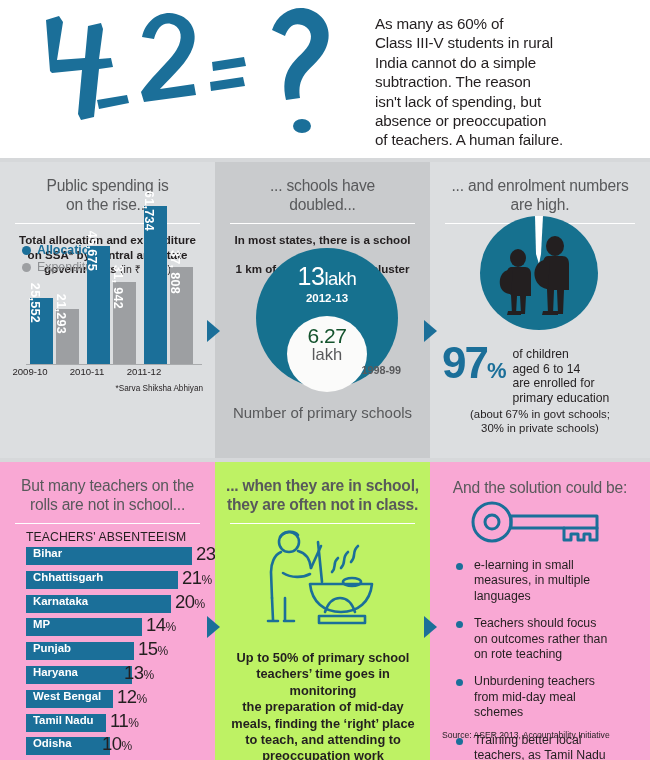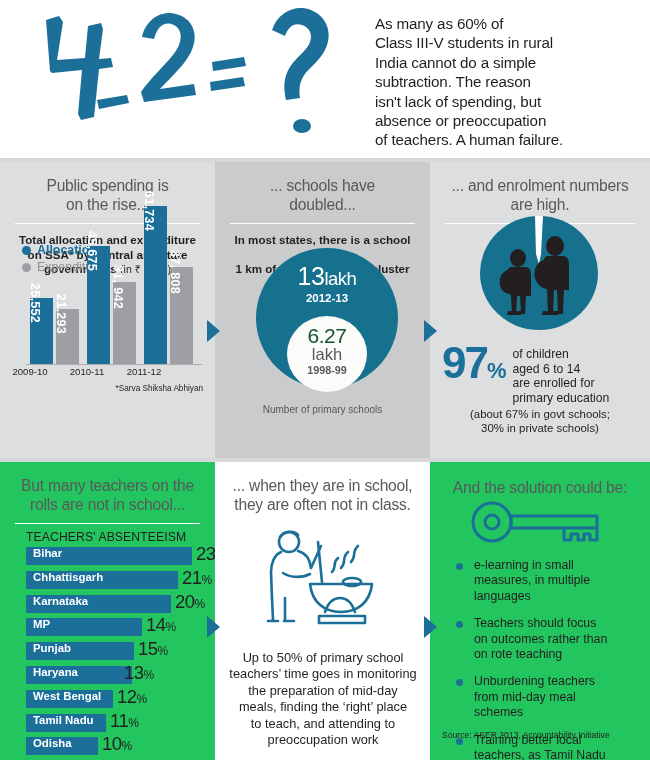--- a/index.html
+++ b/index.html
@@ -37,22 +37,22 @@
   }
   #header-text .ln { display: block; white-space: nowrap; }
 
   
   .panel {
     position: absolute;
     overflow: hidden;
   }
   .p-light { background: #dcdee0; }
   .p-dark  { background: #c9cbcd; }
-  .p-light2{ background: #ffffff; }
-  .p-mid   { background: #22c55e; }
+  .p-light2{ background: #bef264; font-weight: bold; }
+  .p-mid   { background: #f9a8d4; }
 
   .panel-title {
     text-align: center;
     color: #58595b;
     font-size: 15.6px;
     line-height: 19px;
     letter-spacing: -0.2px;
     padding-top: 14px;
   }
   .panel-title .ln { display:block; }
@@ -125,24 +125,24 @@
 
   
   #blob-wrap { position:absolute; left: 38px; top: 82px; width: 148px; height: 152px; }
   #blob-wrap svg { display:block; }
   .blob-txt { position:absolute; width:100%; text-align:center; color:#fff; }
   #b-big { top: 18px; font-size: 25px; letter-spacing:-0.5px; }
   #b-big .sm { font-size: 18.5px; }
   #b-year { top: 48px; font-size: 11.5px; font-weight:bold; }
   #b-in1 { top: 80px; font-size: 21px; color:#14532d; letter-spacing:-0.5px; }
   #b-in2 { top: 101px; font-size: 16.5px; color:#58595b; }
-  #b-in3 { top: 120px; font-size: 10.8px; color:#58595b; font-weight:bold; }
+  #b-in3 { top: 120px; font-size: 10.8px; color:#58595b; font-weight:bold;text-align:right; }
   #blob-caption {
     position:absolute; left:0; top: 242px; width: 215px;
-    text-align:center; font-size: 10px; color:#58595b;
+    text-align:center; font-size: 15px; color:#58595b;
   }
 
   
   #kids-wrap { position:absolute; left: 48px; top: 50px; width: 122px; height: 122px; }
   #pct-row { position:absolute; left: 12px; top: 182px; width: 200px; display:flex; gap:8px; }
   #pct {
     color:#1b6f99; font-size: 44px; font-weight:bold;
     letter-spacing:-2px; line-height: 46px; position:relative; top:-4px;
   }
   #pct .unit { font-size: 22px; }
@@ -429,21 +429,21 @@
       </div>
       <div class="abs-row">
         <div class="abs-bar" style="width:80px">
           <span>Tamil Nadu</span>
         </div>
         <div class="abs-val" style="left:84px">
           <span>11</span><span class="pc">%</span>
         </div>
       </div>
       <div class="abs-row">
-        <div class="abs-bar" style="width:72px">
+        <div class="abs-bar" style="width:84px">
           <span>Odisha</span>
         </div>
         <div class="abs-val" style="left:76px">
           <span>10</span><span class="pc">%</span>
         </div>
       </div>
     </div>
   </div>
 
   <div class="panel p-light2" style="left:215px;top:462px;width:215px;height:298px;">

